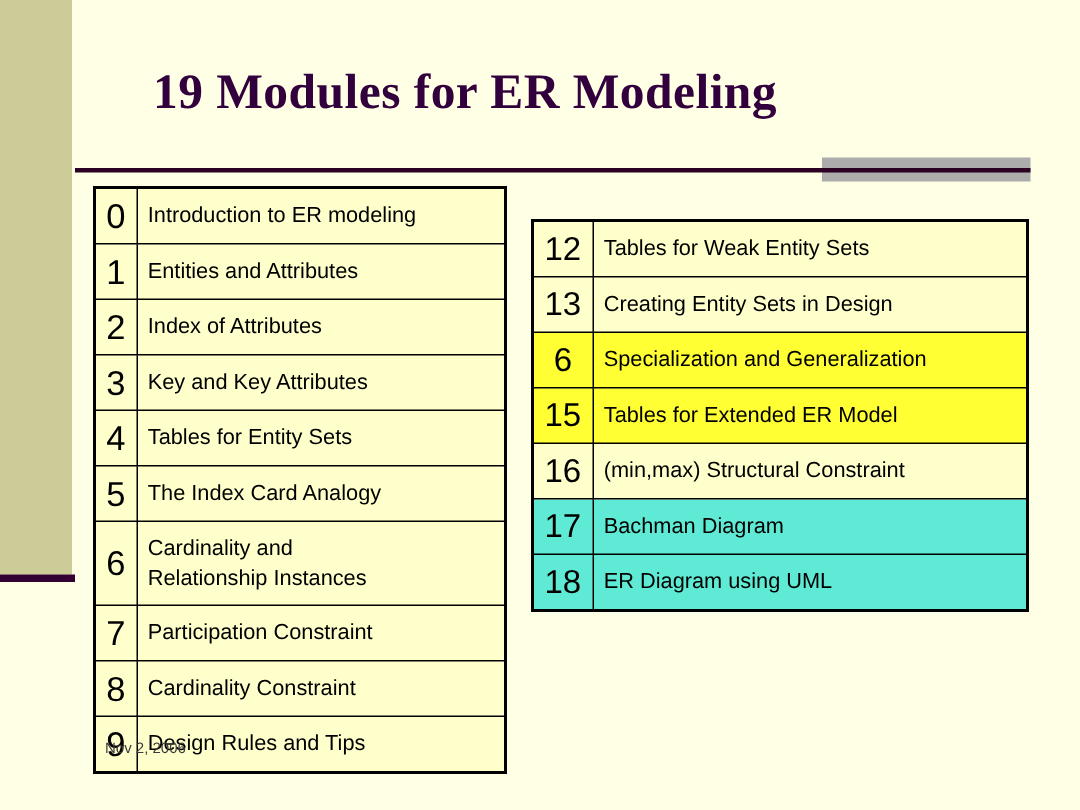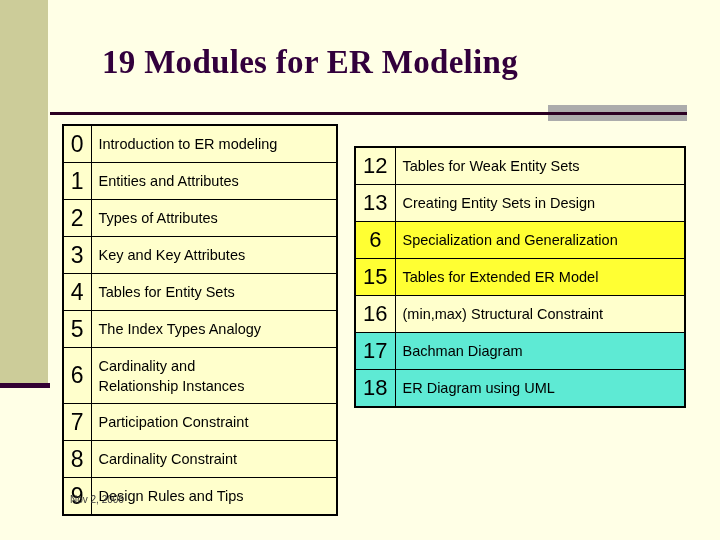--- a/index.html
+++ b/index.html
@@ -149,33 +149,33 @@
         <tr class="row-1 hl-pale">
           <td class="num">0</td>
           <td class="txt">Introduction to ER modeling</td>
         </tr>
         <tr class="row-1 hl-pale">
           <td class="num">1</td>
           <td class="txt">Entities and Attributes</td>
         </tr>
         <tr class="row-1 hl-pale">
           <td class="num">2</td>
-          <td class="txt">Types of Attributes</td>
+          <td class="txt">Index of Attributes</td>
         </tr>
         <tr class="row-1 hl-pale">
           <td class="num">3</td>
           <td class="txt">Key and Key Attributes</td>
         </tr>
         <tr class="row-1 hl-pale">
           <td class="num">4</td>
           <td class="txt">Tables for Entity Sets</td>
         </tr>
         <tr class="row-1 hl-pale">
           <td class="num">5</td>
-          <td class="txt">The Index Types Analogy</td>
+          <td class="txt">The Index Card Analogy</td>
         </tr>
         <tr class="row-2 hl-pale">
           <td class="num">6</td>
           <td class="txt">
             <div>Cardinality and</div>
             <div>Relationship Instances</div>
           </td>
         </tr>
         <tr class="row-1 hl-pale">
           <td class="num">7</td>

